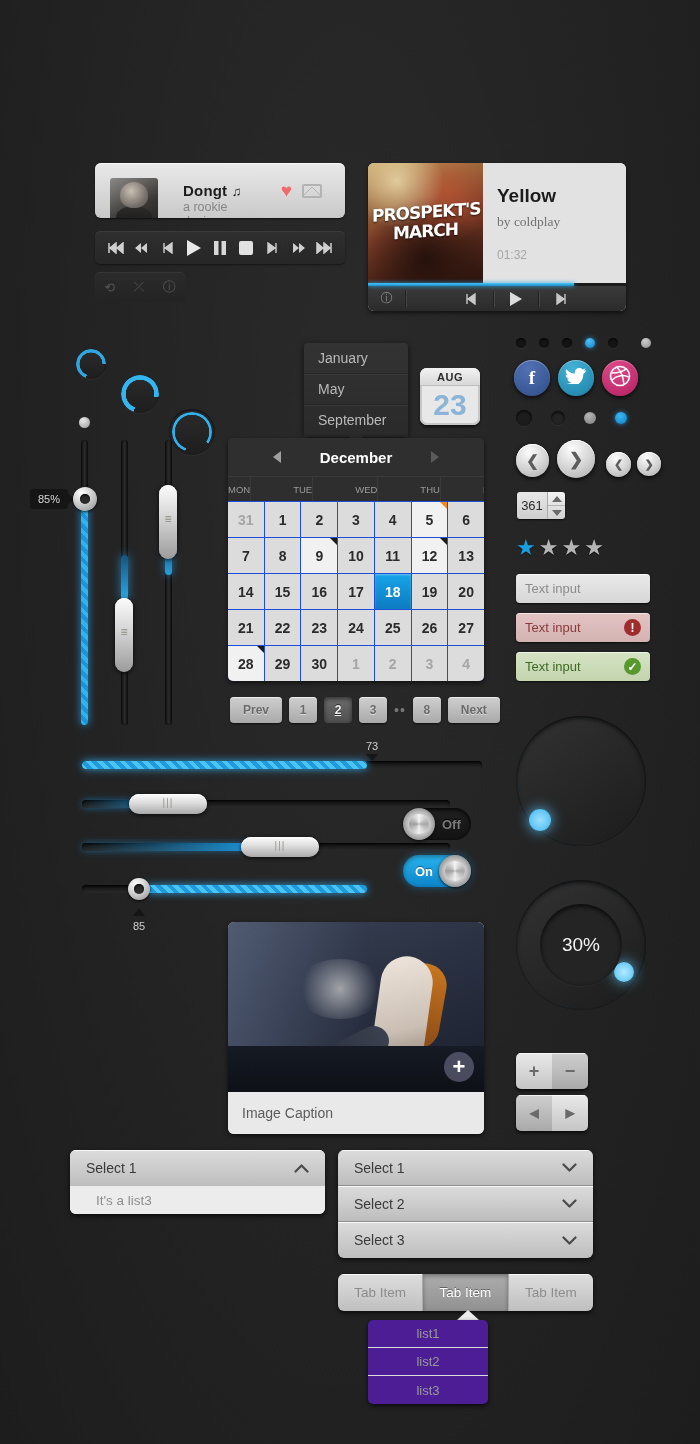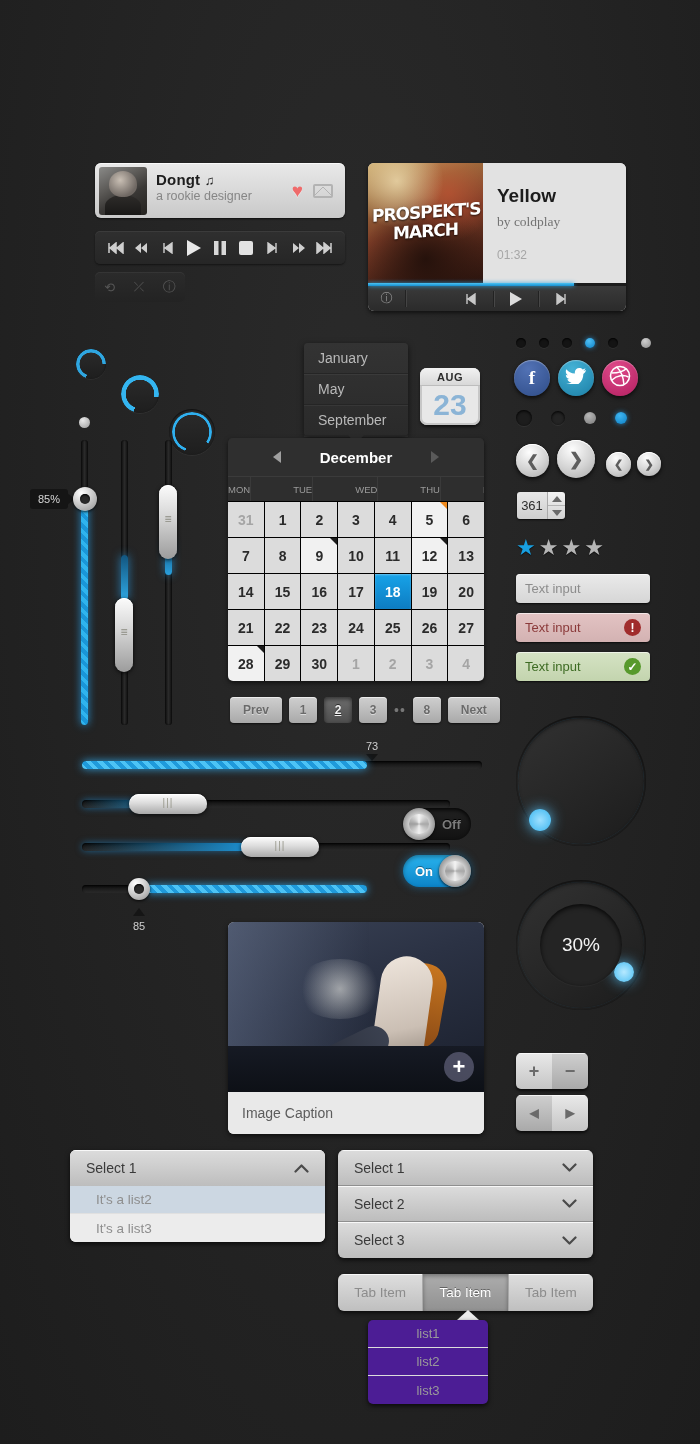--- a/index.html
+++ b/index.html
@@ -9,21 +9,21 @@
     font-family:"Liberation Sans", sans-serif;
     background:
       radial-gradient(ellipse at 50% 30%, #2a2a2a 0%, #252525 40%, #1d1d1d 100%);
   }
   .abs{ position:absolute; }
 
   
   #profile-card{ left:95px; top:163px; width:250px; height:55px;
     background:linear-gradient(#e9e9e9,#c9c9c9);
     border-radius:6px; box-shadow:0 1px 2px rgba(0,0,0,.6), inset 0 1px 0 rgba(255,255,255,.7);
-    display:flex; overflow:hidden; padding:4px; }
+    display:flex; overflow:hidden; padding:15px;gap:16px; }
   #profile-avatar{ width:48px; height:48px; border-radius:3px; flex:0 0 48px;
     background:linear-gradient(150deg,#8a8a88 0%,#5d5b58 35%,#3a3836 60%,#24221f 100%);
     position:relative; overflow:hidden;}
   #profile-avatar:after{ content:""; position:absolute; left:10px; top:4px; width:28px;height:26px;
     border-radius:50% 50% 45% 45%; background:radial-gradient(circle at 40% 35%,#c9bfb4,#6f6863 70%); }
   #profile-avatar:before{ content:""; position:absolute; left:6px; top:28px; width:36px;height:22px;
     border-radius:50% 50% 0 0; background:linear-gradient(#2e2c2a,#171615); }
   #profile-text{ padding:4px 0 0 9px; flex:1; }
   #profile-name{ font-size:15px; font-weight:bold; color:#1d1d1d; letter-spacing:.2px; }
   #profile-sub{ font-size:12.5px; color:#868686; margin-top:1px; }
@@ -102,21 +102,21 @@
   #cal-head{ height:38px; display:flex; align-items:center; justify-content:center; position:relative;
     background:#2f2f2f;}
   #cal-title{ color:#fff; font-size:15px; font-weight:bold;}
   #cal-prev,#cal-next{ position:absolute; top:13px; cursor:pointer; width:0;height:0;}
   #cal-prev{ left:45px; border-top:6px solid transparent;border-bottom:6px solid transparent;border-right:8px solid #a0a0a0;}
   #cal-next{ right:45px; border-top:6px solid transparent;border-bottom:6px solid transparent;border-left:8px solid #5a5a5a;}
   #cal-dows{ display:grid; grid-template-columns:repeat(7,1fr); border-top:1px solid #3b3b3b;gap:42px;}
   #cal-dows div{ text-align:center; font-size:9.5px; color:#9a9a9a; padding:7px 0 6px;
     border-right:1px solid #3a3a3a; }
   #cal-dows div:last-child{border-right:none;}
-  #cal-grid{ display:grid; grid-template-columns:repeat(7,1fr); background:#000000; gap:1px; padding:1px 0 0;}
+  #cal-grid{ display:grid; grid-template-columns:repeat(7,1fr); background:#1d4ed8; gap:1px; padding:1px 0 0;}
   #cal-grid .cell{ height:35px; background:#dcdcdc; display:flex; align-items:center; justify-content:center;
     font-size:14px; font-weight:bold; color:#2b2b2b; position:relative; cursor:pointer;}
   #cal-grid .cell.mut{ color:#a5a5a5;}
   #cal-grid .cell.lt{ background:#f1f1f1;}
   #cal-grid .cell.sel{ background:linear-gradient(#17a3e8,#0d7cc2); color:#fff;
     box-shadow:inset 0 1px 2px rgba(255,255,255,.35);}
   #cal-grid .cell .cor{ position:absolute; right:0; top:0; width:0;height:0;
     border-top:7px solid #1c1c1c; border-left:7px solid transparent;}
   #cal-grid .cell .cor.o{ border-top-color:#f08a1e;}
 
@@ -761,21 +761,20 @@
 </div>
 
 <div class="abs" id="sel-open">
   <div class="selhead">
     <span>Select 1</span>
     <span class="chev">
       <svg width="15" height="9" viewBox="0 0 15 9">
           <path d="M1.5 7.5L7.5 1.5l6 6" fill="none" stroke="#4a4a4a" stroke-width="2.2" stroke-linecap="round" stroke-linejoin="round"></path>
         </svg></span>
   </div>
-  <div class="selopt hl">It's a list2</div>
   <div class="selopt" style="border-bottom:none;">It's a list3</div>
 </div>
 
 <div class="abs" id="sel-stack">
   <div class="selhead">
     <span>Select 1</span>
     <span class="chev">
       <svg width="15" height="9" viewBox="0 0 15 9">
           <path d="M1.5 1.5l6 6 6-6" fill="none" stroke="#4a4a4a" stroke-width="2.2" stroke-linecap="round" stroke-linejoin="round"></path>
         </svg></span>

